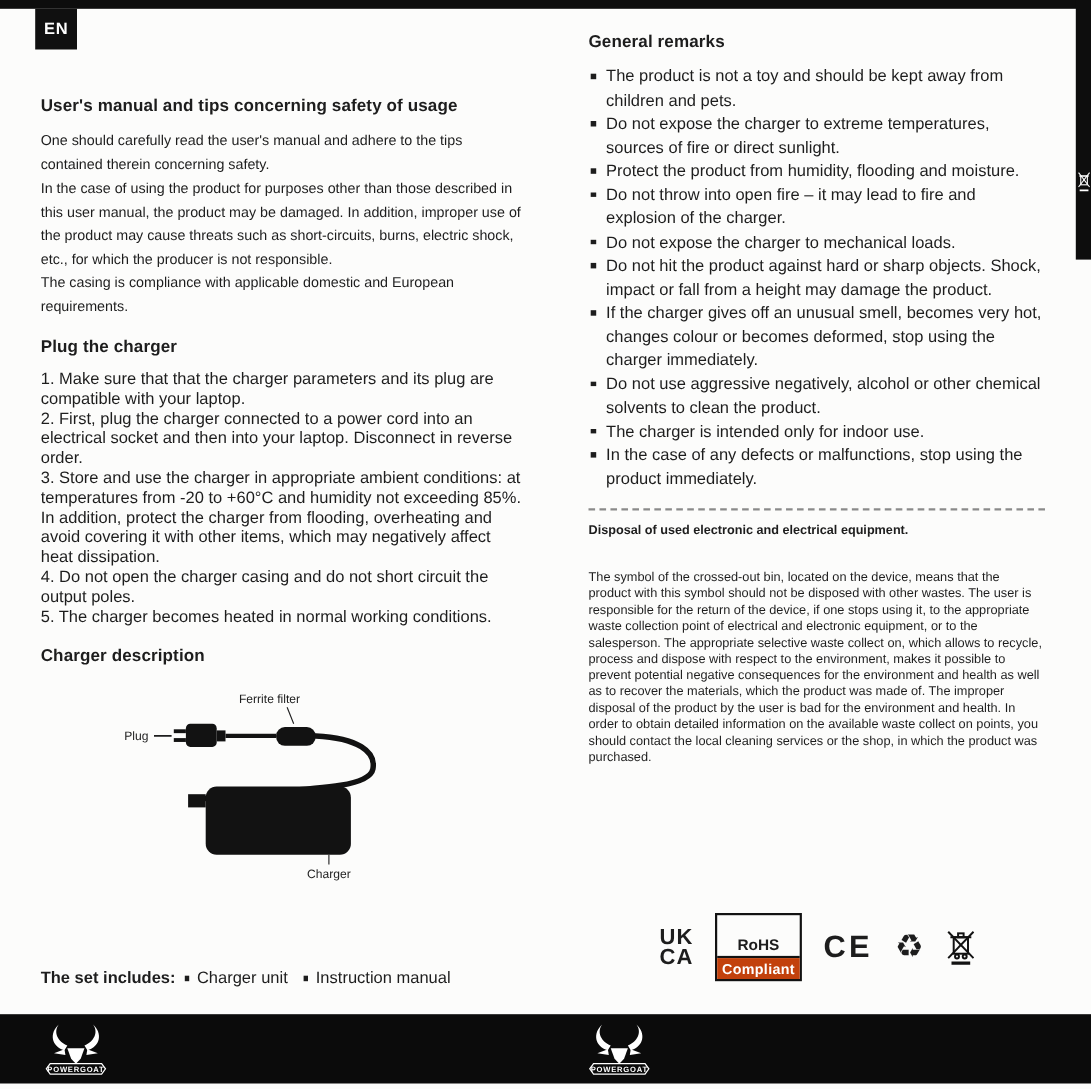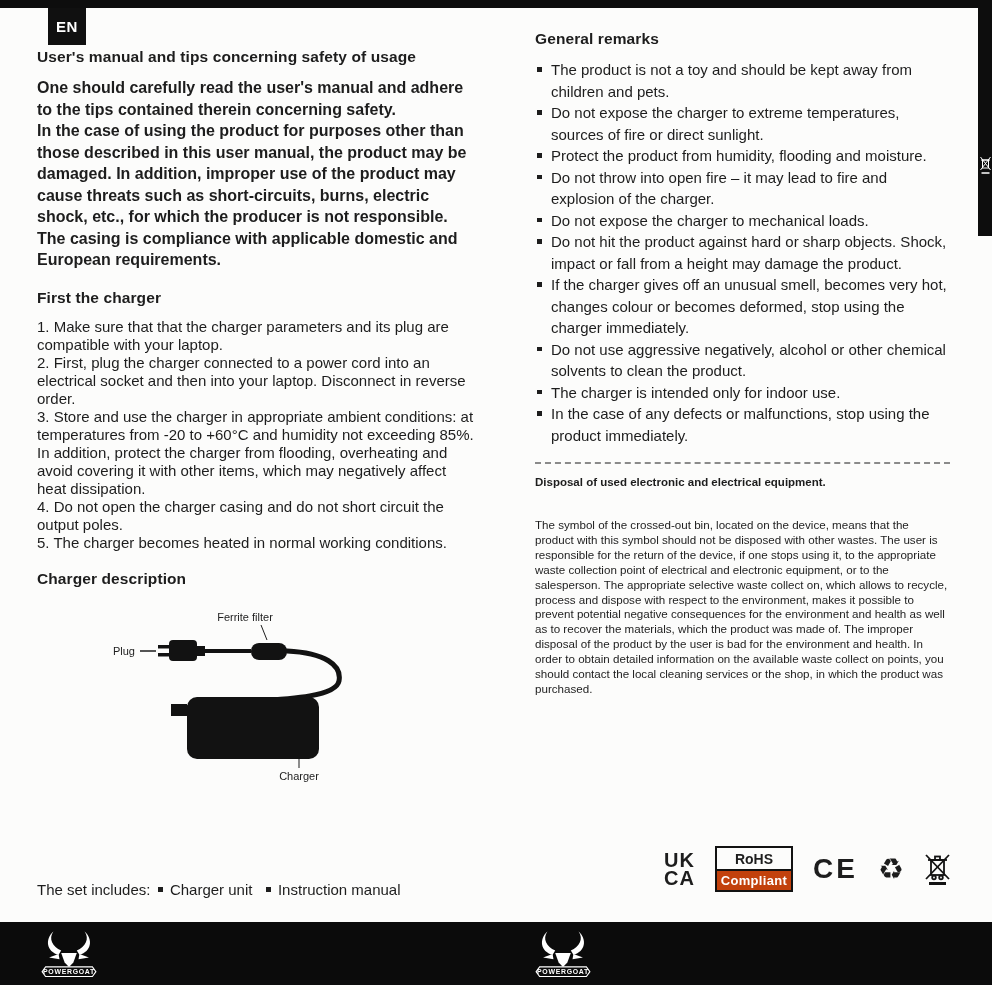--- a/index.html
+++ b/index.html
@@ -11,36 +11,36 @@
     margin: 0 auto;
     background: #fcfcfb;
     overflow: hidden;
   }
   .top-strip { position:absolute; top:0; left:0; width:100%; height:8px; background:#0d0d0d; }
   .edge-strip {
     position:absolute; top:0; right:0; width:14px; height:236px; background:#0d0d0d;
     display:flex; justify-content:center; align-items:flex-start; padding-top:146px;
   }
   .lang-badge {
-    position:absolute; top:8px; left:48px; width:38px; height:37px;
+    position:absolute; top:8px; left:32px; width:38px; height:37px;
     background:#101010; color:#fff; font-weight:bold; font-size:15px;
     display:flex; align-items:center; justify-content:center; letter-spacing:.5px;
   }
   .columns {
     display:flex; gap:58px;
     padding: 8px 42px 16px 37px;
     height: 914px;
   }
   .col { display:flex; flex-direction:column; }
-  .col-left  { width:440px; padding-top:40px; }
+  .col-left  { width:440px; padding-top:80px; }
   .col-right { flex:1; padding-top:22px; }
 
   h2 { font-size:15.5px; font-weight:bold; letter-spacing:.1px; margin-bottom:11px; }
   .h-gap { margin-top:18px; }
-  .body-text p { font-size:16px; line-height:21.5px;font-weight:bold; }
+  .body-text p { font-size:13px; line-height:21.5px; }
   .steps p { font-size:15px; line-height:18px; }
 
   .bullets { list-style:none; }
   .bullets li {
     position:relative; padding-left:16px;
     font-size:15px; line-height:21.5px;
   }
   .bullets li::before {
     content:""; position:absolute; left:2px; top:8px;
     width:4.5px; height:4.5px; background:#1d1d1d;
@@ -48,31 +48,31 @@
 
   .dash-divider { border:none; border-top:2px dashed #8a8a8a; margin:16px 0 12px; }
 
   .disposal-heading { font-size:11.5px; font-weight:bold; margin-bottom:6px; }
   .disposal-text { font-size:11.6px; line-height:14.9px;margin-top:24px; }
 
   .diagram-wrap { margin-top:6px; }
   .diagram-label { font-size:11px; fill:#1d1d1d; font-family:"Liberation Sans",sans-serif; }
 
   .set-row { margin-top:auto; font-size:15px; display:flex; align-items:center; flex-wrap:wrap; }
-  .set-label { font-weight:normal; margin-right:8px; }
+  .set-label { font-weight:bold; margin-right:8px; }
   .set-item { display:inline-flex; align-items:center; margin-right:14px; }
   .sq { display:inline-block; width:4.5px; height:4.5px; background:#1d1d1d; margin-right:7px; }
 
   .marks-row {
-    margin-top:auto; display:flex; align-items:center; justify-content:flex-end;
+    margin-top:auto; display:flex; align-items:center; justify-content:center;
     gap:20px; padding-bottom:6px;
   }
   .ukca { font-weight:bold; font-size:20px; line-height:.92; letter-spacing:1px; }
   .rohs { border:2.5px solid #121212; text-align:center; min-width:60px; }
-  .rohs-top { font-weight:bold; font-size:14px; padding:3px 7px 2px; border-bottom:2px solid #121212; }
+  .rohs-top { font-weight:bold; font-size:14px; padding:19px 7px 2px; border-bottom:2px solid #121212; }
   .rohs-bottom { background:#c2410c; color:#fff; font-size:13px; padding:1.5px 4px 2.5px; letter-spacing:.3px;font-weight:bold; }
   .ce-mark { font-size:28px; font-weight:600; letter-spacing:3px; }
   .recycle-mark { font-size:29px; line-height:1; }
 
   .footer {
     position:absolute; left:0; bottom:5px; width:100%; height:63px;
     background:#0b0b0b;
   }
   .footer .logo-1 { position:absolute; left:30px; top:5px; }
   .footer .logo-2 { position:absolute; left:524px; top:5px; }
@@ -107,21 +107,21 @@
     <div class="col col-left">
 
       <h2>User's manual and tips concerning safety of usage</h2>
 
       <div class="body-text">
         <p>One should carefully read the user's manual and adhere to the tips contained therein concerning safety.</p>
         <p>In the case of using the product for purposes other than those described in this user manual, the product may be damaged. In addition, improper use of the product may cause threats such as short-circuits, burns, electric shock, etc., for which the producer is not responsible.</p>
         <p>The casing is compliance with applicable domestic and European requirements.</p>
       </div>
 
-      <h2 class="h-gap">First the charger</h2>
+      <h2 class="h-gap">Plug the charger</h2>
 
       <div class="steps">
         <p>1. Make sure that that the charger parameters and its plug are compatible with your laptop.</p>
         <p>2. First, plug the charger connected to a power cord into an electrical socket and then into your laptop. Disconnect in reverse order.</p>
         <p>3. Store and use the charger in appropriate ambient conditions: at temperatures from -20 to +60°C and humidity not exceeding 85%. In addition, protect the charger from flooding, overheating and avoid covering it with other items, which may negatively affect heat dissipation.</p>
         <p>4. Do not open the charger casing and do not short circuit the output poles.</p>
         <p>5. The charger becomes heated in normal working conditions.</p>
       </div>
 
       <h2 class="h-gap">Charger description</h2>

